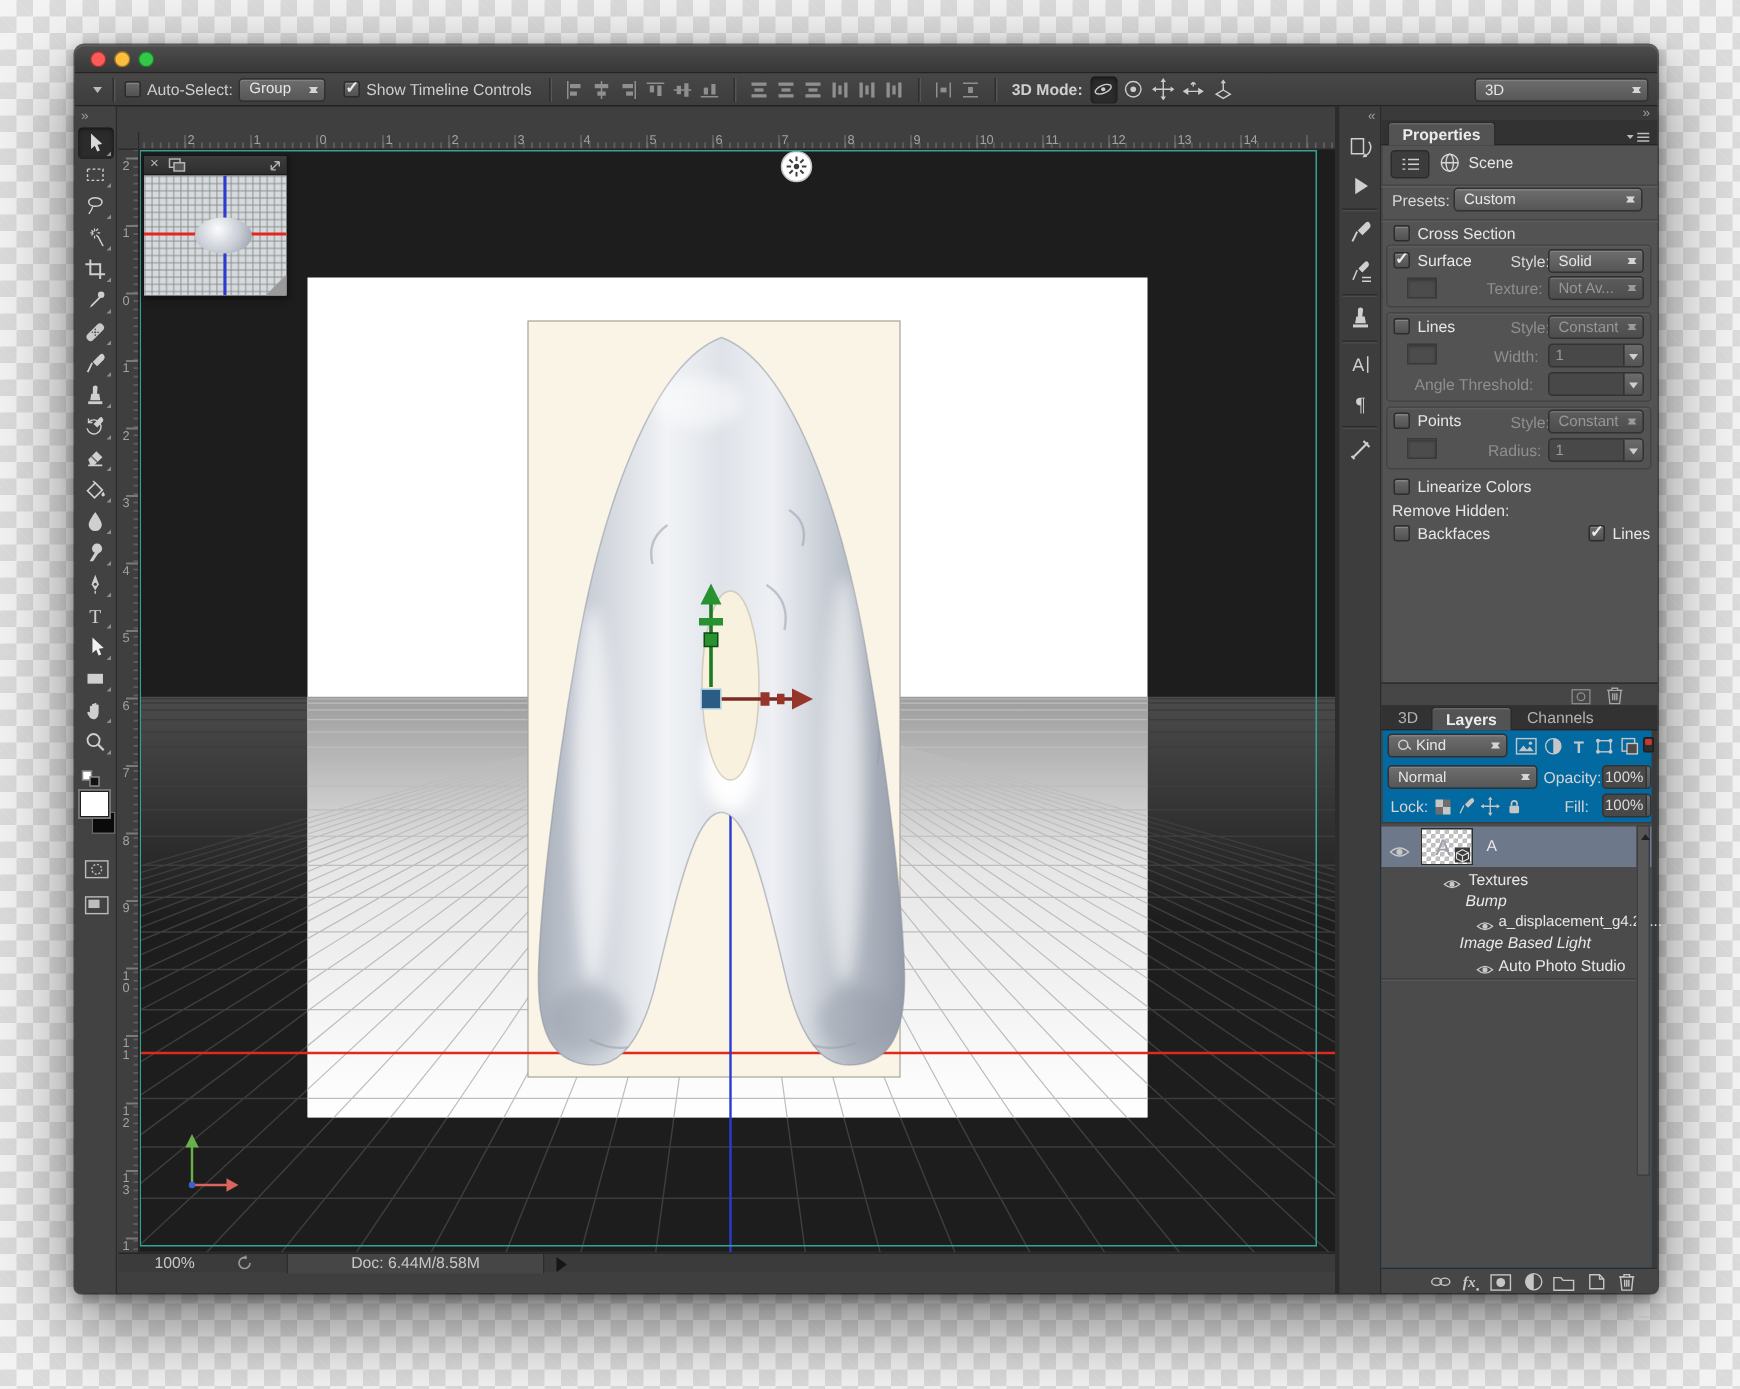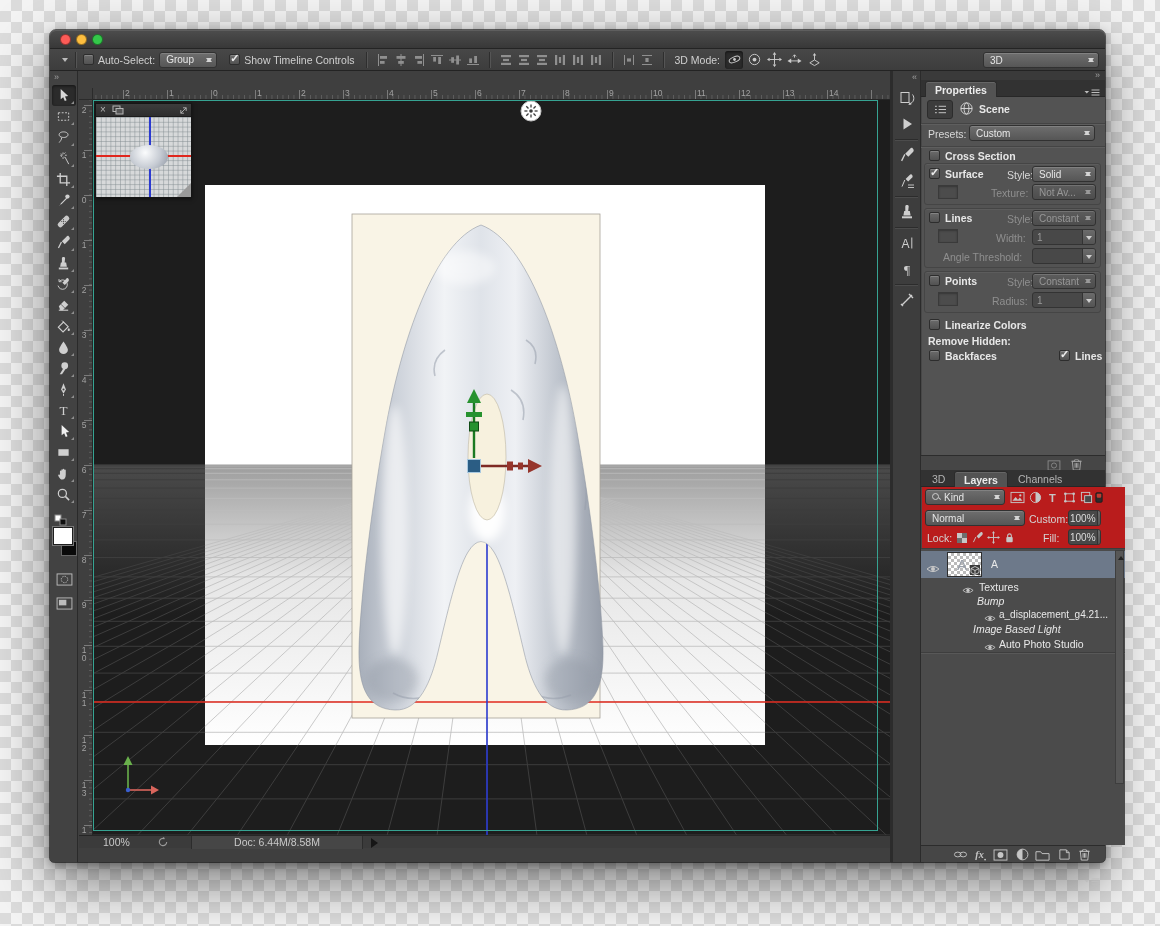--- a/index.html
+++ b/index.html
@@ -105,34 +105,34 @@
   
   .panels{position:absolute;left:871px;top:41px;width:184px;bottom:0;background:#3a3a3a;border-radius:0 0 4px 0}
   .panels-head{position:absolute;left:0;top:0;right:0;height:9px;color:#9f9f9f;font-size:9px;text-align:right;padding-right:6px;letter-spacing:-1px;line-height:9px}
   .panels-head::after{content:"\00bb"}
   .panel-tabbar{position:absolute;left:0;right:0;height:17px;background:#323232;border-bottom:1px solid #272727}
   .ptab{position:absolute;top:1px;height:16px;padding:0 9px;font-size:10.5px;color:#b3b3b3;line-height:16px;border-radius:3px 3px 0 0}
   .ptab.active{background:#535353;color:#ececec;font-weight:bold;border:1px solid #2b2b2b;border-bottom:none;box-shadow:inset 0 1px 0 #666}
   .pmenu{position:absolute;right:4px;top:4px}
   .props-content{position:absolute;left:0;top:26px;width:184px;height:358px;background:#535353;box-shadow:inset 1px 0 0 #474747}
   .plabel{position:absolute;font-size:10.5px;color:#d8d8d8;white-space:nowrap}
-  .plabel.bold{font-weight:bold;color:#e7e7e7}
+  .plabel.bold{font-weight:normal;color:#e7e7e7}
   .plabel.dis{color:#8f8f8f}
   .hr{position:absolute;left:0;right:0;height:1px;background:#444;box-shadow:0 1px 0 #5e5e5e}
   .pgroup{position:absolute;left:3px;width:177px;border:1px solid #454545;border-radius:3px;box-shadow:inset 0 1px 0 #5c5c5c}
   .cbx{position:absolute}
   .swatchbox{position:absolute;width:20px;height:14px;background:#4c4c4c;border:1px solid #3a3a3a;box-shadow:inset 0 1px 2px rgba(0,0,0,.3)}
   .combo{position:absolute;display:flex;height:16px;border:1px solid #333;border-radius:3px;background:#484848;overflow:hidden}
   .combo .cval{flex:1;font-size:10px;color:#9a9a9a;padding:2px 4px}
   .combo .cbtn{width:13px;background:linear-gradient(#6b6b6b,#545454);border-left:1px solid #333;position:relative}
   .combo .cbtn::after{content:"";position:absolute;left:3px;top:6px;border:3.5px solid transparent;border-top:4.5px solid #cfcfcf}
   .props-footer{position:absolute;left:0;right:0;top:384px;height:15px;background:#464646;border-top:1px solid #2c2c2c}
   .pf-icon{position:absolute;top:1px;opacity:.75}
   
-  .layers-content{position:absolute;left:0;top:416px;width:204px;height:358px;background:#b91c1c;box-shadow:inset 1px 0 0 #474747}
+  .layers-content{position:absolute;left:0;top:416px;width:180px;height:358px;background:#0369a1;box-shadow:inset 1px 0 0 #474747}
   .kind-combo{position:absolute;left:4px;top:2px;width:80px}
   .search-glyph{display:inline-block;width:9px;height:9px;position:relative;margin-right:3px}
   .search-glyph::before{content:"";position:absolute;left:0;top:0;width:5px;height:5px;border:1.3px solid #cdcdcd;border-radius:50%}
   .search-glyph::after{content:"";position:absolute;left:5.5px;top:5.5px;width:3px;height:1.4px;background:#cdcdcd;transform:rotate(45deg)}
   .lfilter{position:absolute;top:3px;width:17px;height:15px;display:flex;align-items:center;justify-content:center}
   .llabel{position:absolute;font-size:10.5px;color:#d4d4d4;white-space:nowrap}
   .list{position:absolute;left:0;right:0;top:61px;bottom:-297px;height:297px;background:#4b4b4b;border-top:1px solid #3c3c3c}
   .layer-row{position:absolute;left:0;right:0}
   .layer-row.selected{background:#6d798a}
   .eye{position:absolute;width:14px;height:10px}
@@ -278,21 +278,21 @@
           </svg>
         </span>
         <span class="opt-icon">
           <svg viewBox="0 0 12 12">
             <path d="M1 1.5h10M1 10.5h10" stroke="#8f8f8f"></path>
             <rect x="4.4" y="4" width="3.2" height="4" fill="#8f8f8f"></rect>
           </svg>
         </span>
       </span>
     <span class="ob-sep"></span>
-    <span class="ob-lbl" style="font-weight:normal">3D Mode:</span>
+    <span class="ob-lbl" style="font-weight:bold">3D Mode:</span>
     <span id="mode-icons" style="display:inline-flex">
         <span class="mode-icon pressed">
           <svg viewBox="0 0 16 16">
             <ellipse cx="8" cy="8" rx="6" ry="2.8" fill="none" stroke="#ccc" transform="rotate(-22 8 8)"></ellipse>
             <circle cx="8" cy="8" r="1.5" fill="#ccc"></circle>
           </svg>
         </span>
         <span class="mode-icon">
           <svg viewBox="0 0 16 16">
             <circle cx="8" cy="8" r="5.5" fill="none" stroke="#ccc"></circle>
@@ -910,21 +910,21 @@
         </span>
       <span style="position:absolute;left:174px;top:3px"><svg width="8" height="13" viewBox="0 0 10 14">
             <rect x="1" y="1" width="8" height="12" rx="1.5" fill="#2c2c2c" stroke="#1c1c1c"></rect>
             <rect x="2.2" y="2.2" width="5.6" height="5" rx="1" fill="#c03b30"></rect>
           </svg></span>
 
       <span class="dd" style="position:absolute;left:4px;top:23px;width:100px">
           <span class="lbl">Normal</span>
           <span class="ddarr"></span>
         </span>
-      <span class="llabel" style="left:108px;top:26px">Custom:</span>
+      <span class="llabel" style="left:108px;top:26px">Opacity:</span>
       <div class="combo" style="position:absolute;left:147px;top:23px;width:33px">
           <span class="cval" style="color:#ddd;padding:2px 1px">100%</span>
           <span class="cbtn" style="width:9px"></span>
         </div>
 
       <span class="llabel" style="left:6px;top:45px">Lock:</span>
       <span class="lfilter" style="left:32px;top:43px">
           <svg width="12" height="12" viewBox="0 0 12 12">
             <path d="M1 1h5v5H1zM6 6h5v5H6z" fill="#c6c6c6"></path>
             <path d="M6 1h5v5H6zM1 6h5v5H1z" fill="#6e6e6e"></path>

